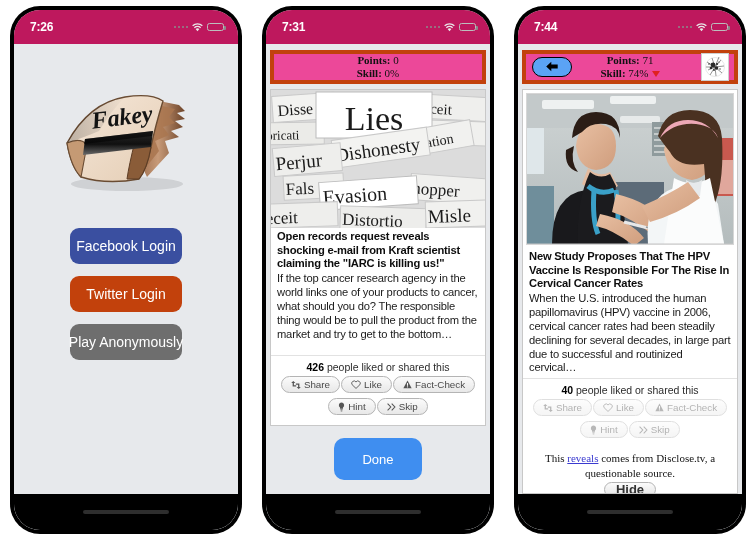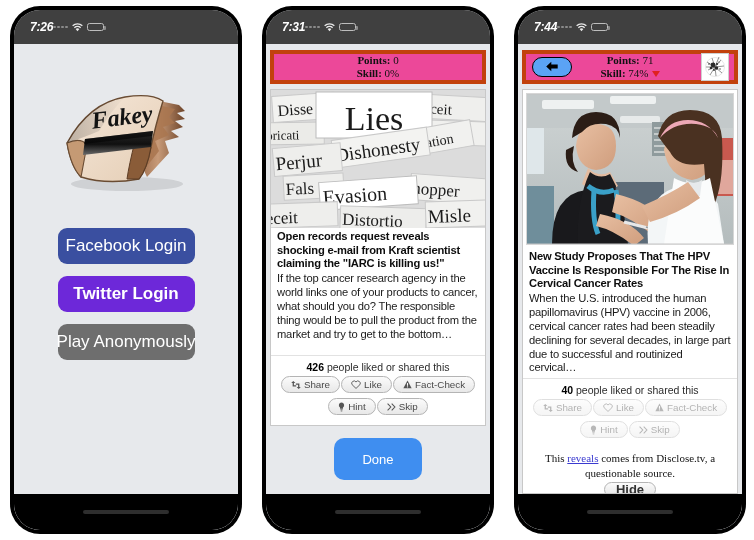--- a/index.html
+++ b/index.html
@@ -36,29 +36,28 @@
     border-radius: 26px;
     overflow: hidden;
     background: #e7e9ec;
     display: flex;
     flex-direction: column;
   }
   
   .statusbar {
     height: 34px;
     flex: 0 0 34px;
-    background: #404040;
+    background: #be185d;
     color: #ffffff;
     display: flex;
     align-items: center;
-    justify-content: flex-start;
+    justify-content: space-between;
     padding: 0 14px 0 16px;
     position: relative;
     z-index: 5;
-    font-style: italic;
   }
   .clock {
     font-size: 12px;
     font-weight: bold;
     letter-spacing: -0.2px;
   }
   .status-right { display: flex; align-items: center; gap: 4px; }
   .sig-dots { display: flex; gap: 1.5px; align-items: flex-end; }
   .sig-dots i {
     display: block; width: 2.5px; height: 2.5px;
@@ -117,32 +116,32 @@
     flex-direction: column;
     align-items: center;
   }
   .logo-wrap {
     margin-top: 36px;
     width: 150px; height: 120px;
     display: flex; align-items: center; justify-content: center;
   }
   .btn-stack { margin-top: 28px; display: flex; flex-direction: column; align-items: center; gap: 12px; }
   .lbtn {
-    width: 137px; height: 36px;
+    width: 112px; height: 36px;
     border-radius: 9px;
     color: #ffffff;
-    font-size: 17px;
+    font-size: 14px;
     display: flex; align-items: center; justify-content: center;
     border: none;
     font-family: "Liberation Sans", sans-serif;
     cursor: pointer;
     white-space: nowrap;
   }
   .lbtn.fb { background: #3a4fa0; }
-  .lbtn.tw { background: #6d28d9; font-weight: bold; }
+  .lbtn.tw { background: #c2410c; }
   .lbtn.anon { background: #6e6e6e; }
 
   
   .feed {
     flex: 1;
     background: #e7e9ec;
     display: flex;
     flex-direction: column;
     padding: 6px 4px 0 4px;
     overflow: hidden;

